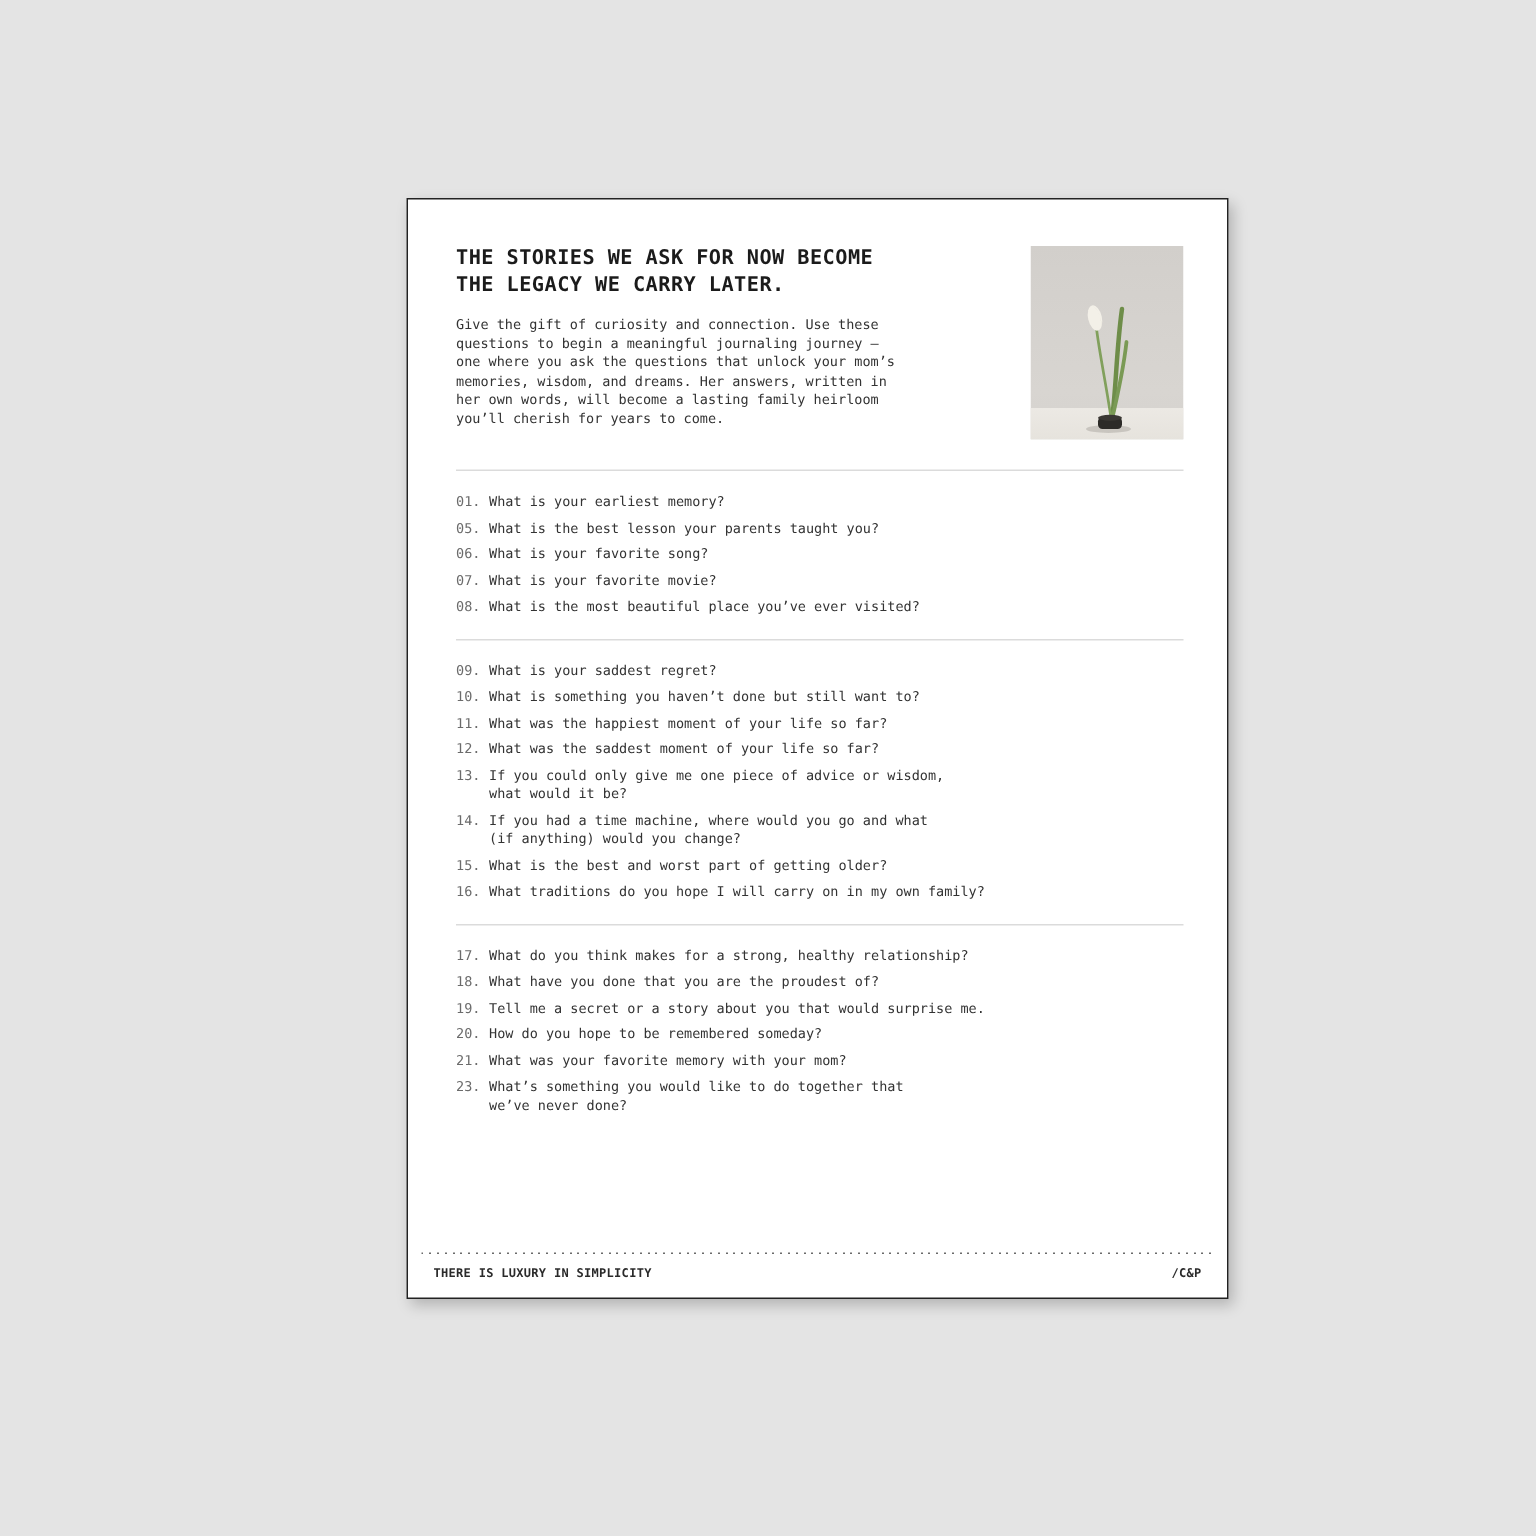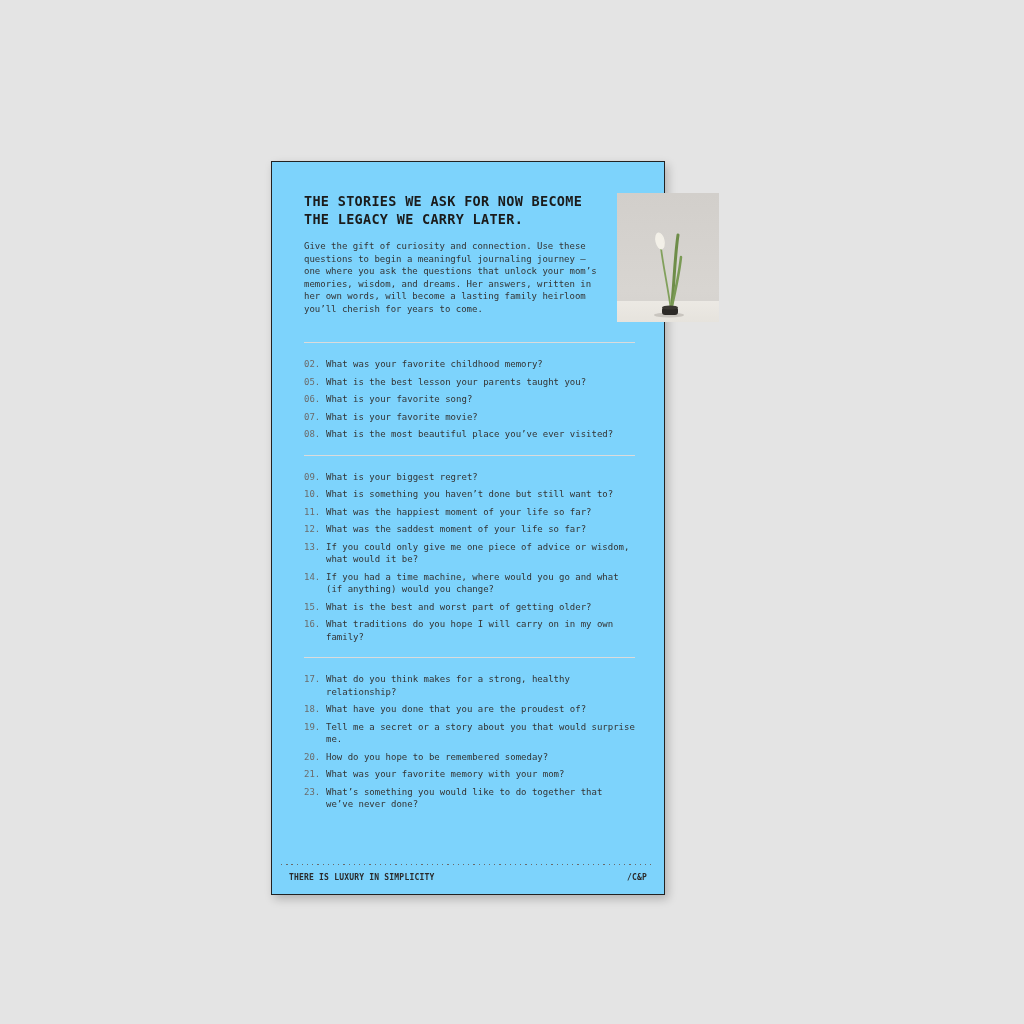--- a/index.html
+++ b/index.html
@@ -6,24 +6,24 @@
   html, body { width: 1024px; height: 1024px; }
   body {
     background: #e4e4e4;
     font-family: "DejaVu Sans Mono", "Liberation Mono", monospace;
     position: relative;
     overflow: hidden;
   }
   .card {
     position: absolute;
     left: 271px;
-    top: 161px;
-    width: 394px;
+    top: 132px;
+    width: 548px;
     height: 734px;
-    background: #7dd3fc;
+    background: #ffffff;
     border: 1.5px solid #222222;
     box-shadow: 3px 4px 9px rgba(0,0,0,0.22);
   }
   .card-inner {
     position: relative;
     height: 100%;
     padding: 31px 29px 0 32px;
   }
   .header { display: flex; justify-content: space-between; align-items: flex-start; gap: 14px; }
   .header-text { width: 302px; }
@@ -124,22 +124,22 @@
           <path d="M43 39.5 C46.5 42 47.6 51 45.5 55.5 C47.3 50 46.8 43 43 39.5 Z" fill="#ddd8c9"></path>
         </g>
         <rect x="45" y="114" width="16" height="8" rx="3" fill="#2c2a27"></rect>
         <ellipse cx="53" cy="114.5" rx="8" ry="2" fill="#3a3733"></ellipse>
       </svg>
     </div>
 
     <div class="question-list">
         <div class="section">
           <div class="q">
-            <span class="num">02.</span>
-            <span class="qtext">What was your favorite childhood memory?</span>
+            <span class="num">01.</span>
+            <span class="qtext">What is your earliest memory?</span>
           </div>
           <div class="q">
             <span class="num">05.</span>
             <span class="qtext">What is the best lesson your parents taught you?</span>
           </div>
           <div class="q">
             <span class="num">06.</span>
             <span class="qtext">What is your favorite song?</span>
           </div>
           <div class="q">
@@ -147,21 +147,21 @@
             <span class="qtext">What is your favorite movie?</span>
           </div>
           <div class="q">
             <span class="num">08.</span>
             <span class="qtext">What is the most beautiful place you’ve ever visited?</span>
           </div>
         </div>
         <div class="section">
           <div class="q">
             <span class="num">09.</span>
-            <span class="qtext">What is your biggest regret?</span>
+            <span class="qtext">What is your saddest regret?</span>
           </div>
           <div class="q">
             <span class="num">10.</span>
             <span class="qtext">What is something you haven’t done but still want to?</span>
           </div>
           <div class="q">
             <span class="num">11.</span>
             <span class="qtext">What was the happiest moment of your life so far?</span>
           </div>
           <div class="q">

